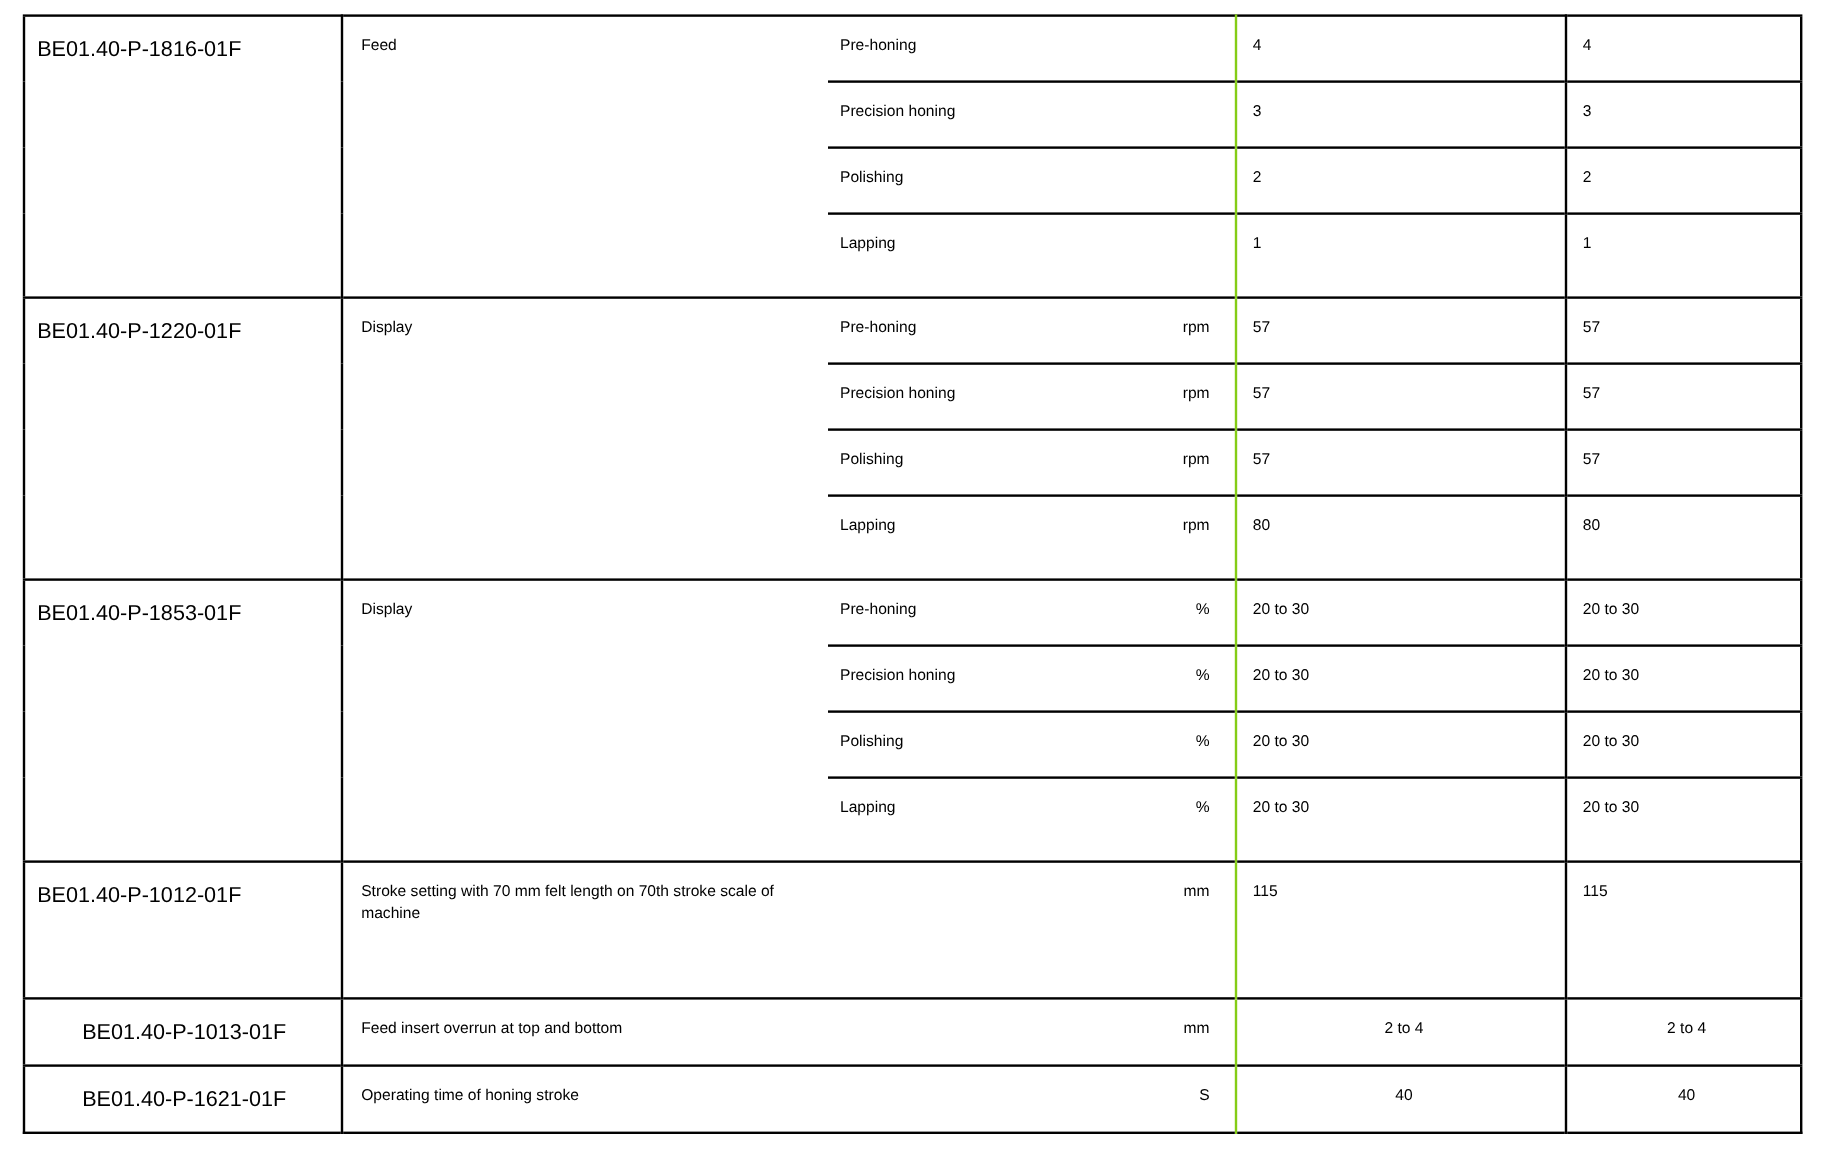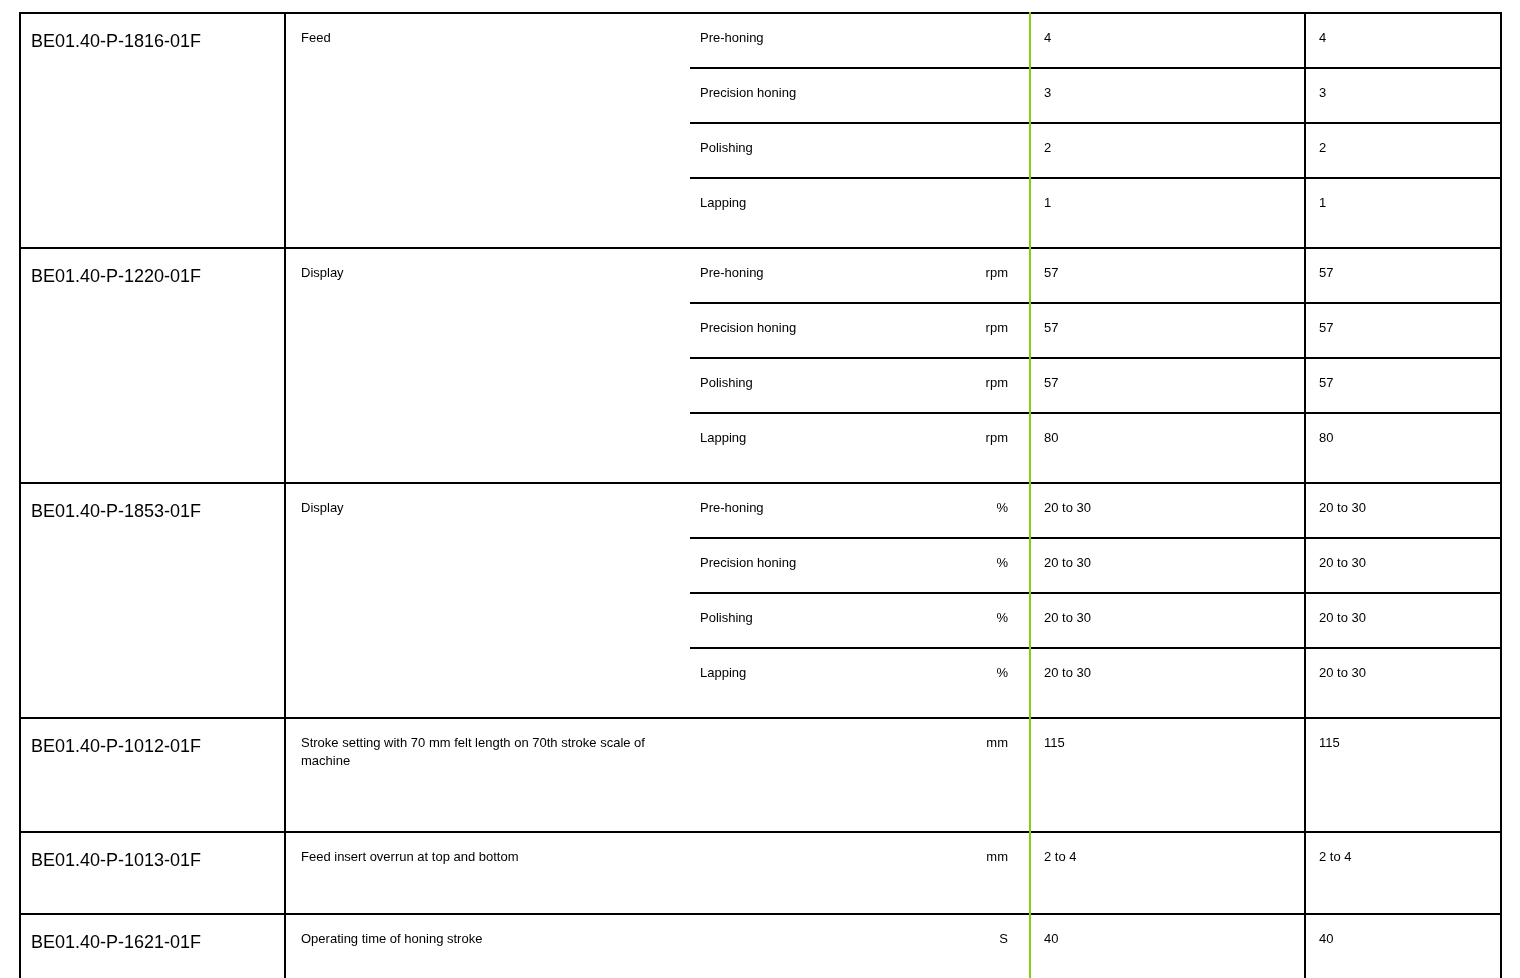--- a/index.html
+++ b/index.html
@@ -52,21 +52,21 @@
     width: 100%;
   }
   .subwrap .name-text { max-width: 375px; display: inline-block; }
   .subwrap .unit { white-space: nowrap; padding-left: 10px; }
   tr.group-start > td { border-top: 2px solid #000; }
   tr.subrow td.sub, tr.subrow td.v1, tr.subrow td.v2 { border-top: 2px solid #000; }
   tr.group-start td.sub, tr.group-start td.v1, tr.group-start td.v2 { border-top: 2px solid #000; }
   tr.h55 { height: 55px; }
   tr.h70 { height: 70px; }
   tr.h93 { height: 114px; }
-  tr.h72 { height: 82px; }
+  tr.h72 { height: 56px; text-align: center; }
 </style>
 </head>
 <body>
 
 <div class="doc">
 <table class="spec">
   <colgroup>
     <col style="width:265px">
     <col style="width:405px">
     <col style="width:340px">

